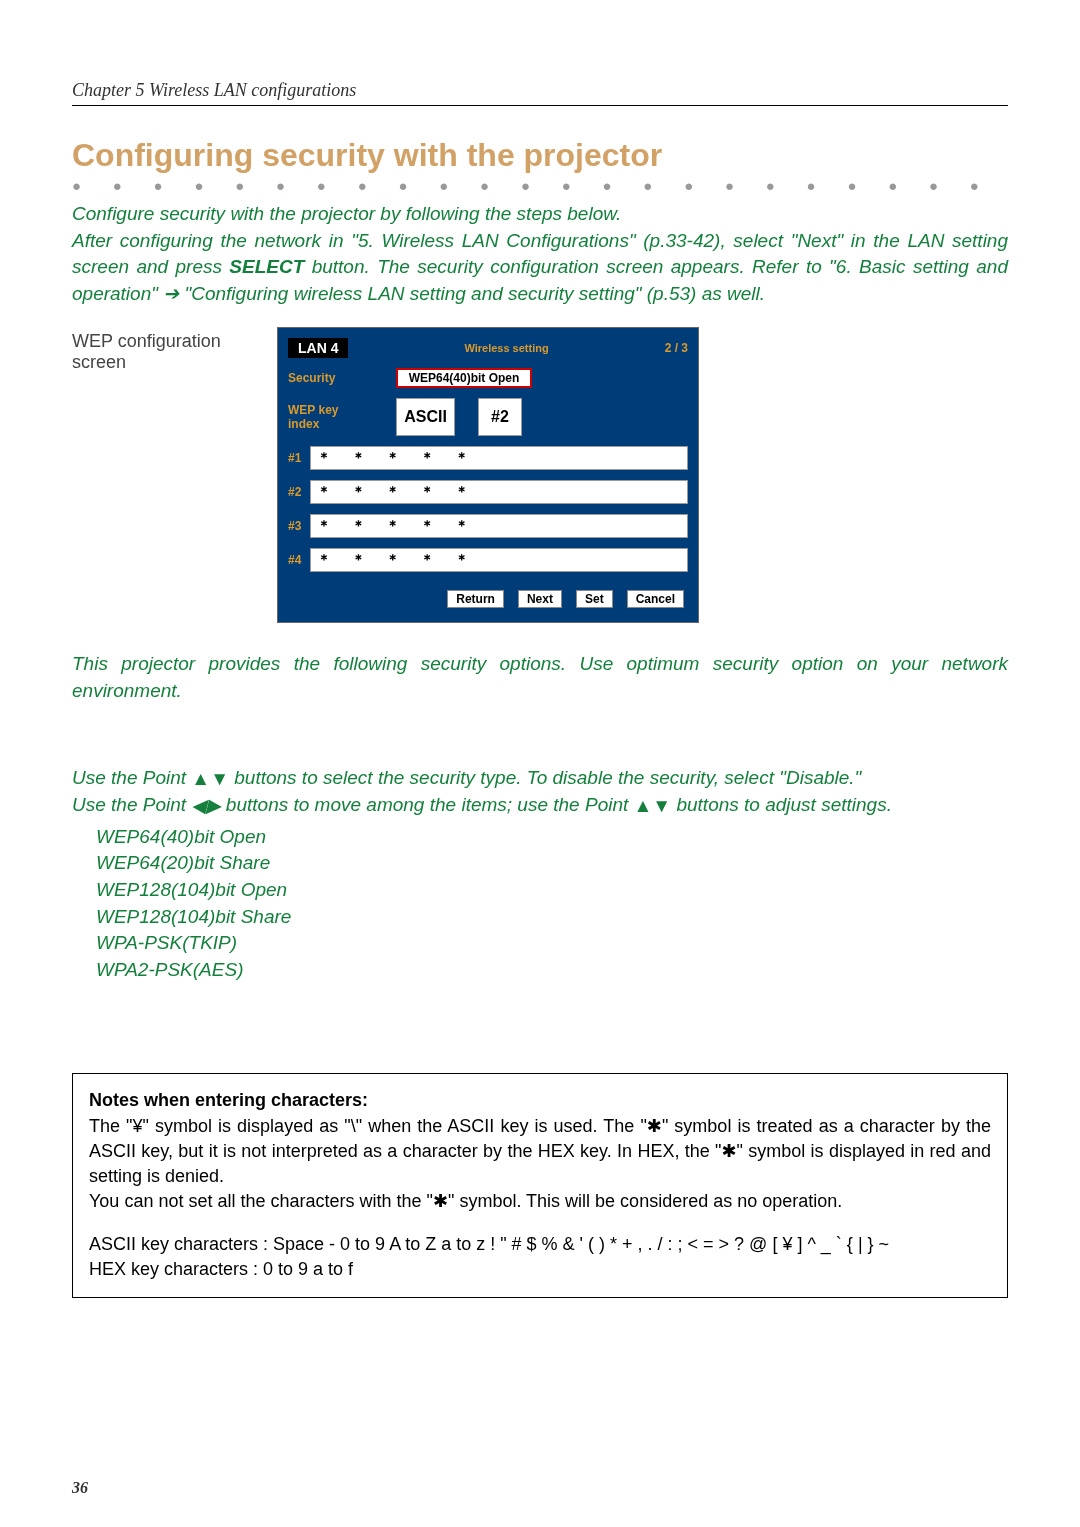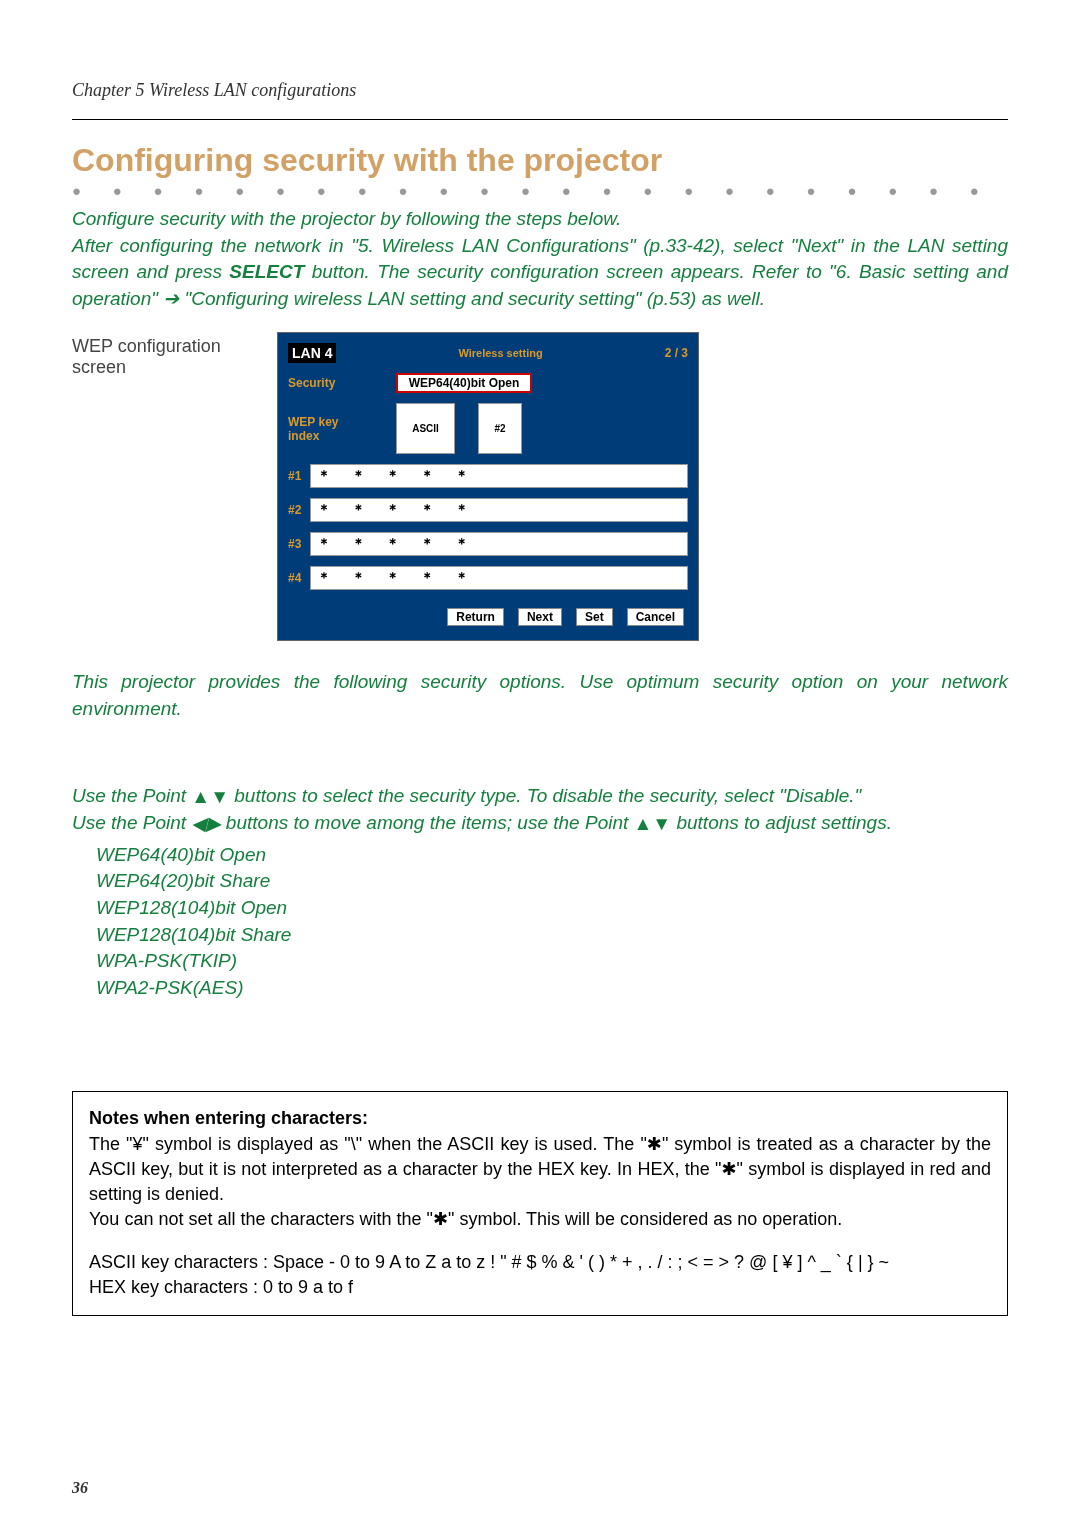--- a/index.html
+++ b/index.html
@@ -12,22 +12,22 @@
     position: relative;
   }
   .page {
     padding: 80px 72px 40px 72px;
   }
   .chapter-header {
     font-style: italic;
     font-size: 18px;
     color: #333;
     border-bottom: 1px solid #000;
-    padding-bottom: 18px;
-    margin-bottom: 22px;
+    padding-bottom: 4px;
+    margin-bottom: 31px;
   }
   .section-title {
     color: #d1a166;
     font-weight: bold;
     font-size: 32px;
     margin: 0 0 4px 0;
     font-family: "Arial", sans-serif;
   }
   .dots-row {
     color: #999;
@@ -60,27 +60,27 @@
   .caption-col { width: 205px; padding-top: 4px; }
   .screen-col { flex: 1; display:flex; }
   .screen-box {
     background: #003d78;
     width: 400px;
     border: 1px solid #666;
     padding: 10px 10px 14px 10px;
     font-family: Arial, sans-serif;
   }
   .screen-top { display:flex; align-items:center; justify-content:space-between; font-size:14px; }
-  .lan-badge { background:#000; color:#fff; padding:2px 4px; font-weight:bold; font-size:14px;}
+  .lan-badge { background:#000; color:#fff; padding:2px 10px; font-weight:bold; font-size:14px;}
   .ws-label { color:#d99a2b; font-weight:bold; font-size:11px;}
   .page-ind { color:#d99a2b; font-size:12px; font-weight:bold;}
   .field-row { display:flex; align-items:center; margin-top:10px; gap:23px;}
   .field-label { color:#d99a2b; font-size:12px; font-weight:bold; width:85px;}
   .sec-select { background:#fff; border:2px solid #c00; padding:1px 6px; font-size:12px; font-weight:bold; min-width:120px; text-align:center;}
-  .plain-select { background:#fff; border:1px solid #999; padding:19px 6px; font-size:10px; font-weight:bold; min-width:45px; text-align:center;}
+  .plain-select { background:#fff; border:1px solid #999; padding:9px 6px; font-size:16px; font-weight:bold; min-width:45px; text-align:center;}
   .key-row { display:flex; align-items:center; margin-top:10px;}
   .key-idx { color:#d99a2b; font-size:12px; font-weight:bold; width:22px;}
   .key-field { background:#fff; border:1px solid #999; height:22px; flex:1; display:flex; align-items:center; padding:0 6px; font-family: monospace; font-size:14px; letter-spacing:6px; font-weight:bold;}
   .btn-row { display:flex; justify-content:flex-end; gap:14px; margin-top:18px; padding-right:4px;}
   .sbtn { background:#fff; border:1px solid #888; padding:1px 8px; font-size:12px; font-weight:bold;}
   .midblock { margin-top: 60px; }
   .options-list { margin-left: 24px; margin-top:4px;}
   .notes-box {
     border: 1px solid #000;
     padding: 14px 16px;

